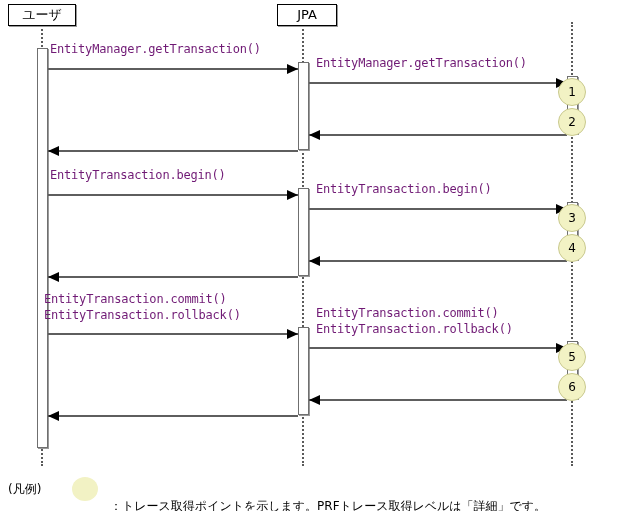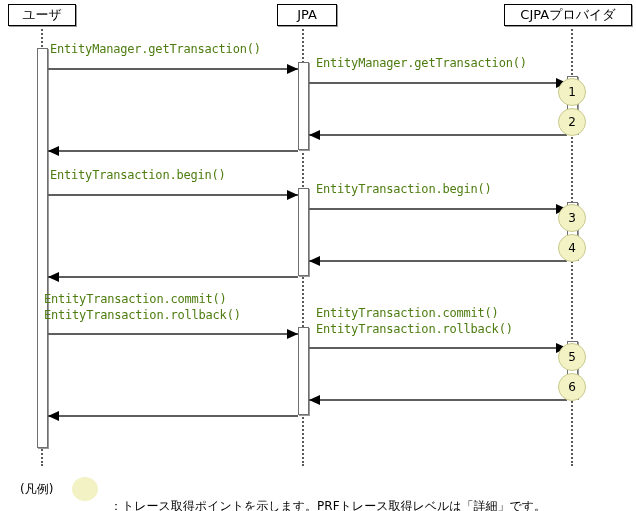--- a/index.html
+++ b/index.html
@@ -61,21 +61,21 @@
     border-bottom: 5px solid transparent;
   }
   .arrow-right { border-left: 11px solid #000000; }
   .arrow-left  { border-right: 11px solid #000000; }
   .msg-label {
     position: absolute;
     font-family: "DejaVu Sans Mono", monospace;
     font-size: 12px;
     line-height: 16px;
     white-space: pre;
-    color: #4d7c0f;
+    color: #701a75;
     letter-spacing: -0.2px;
   }
   .trace-point {
     position: absolute;
     width: 28px;
     height: 28px;
     border-radius: 50%;
     background: #f2f2c4;
     border: 1px solid #c9c98e;
     box-sizing: border-box;
@@ -87,21 +87,21 @@
   }
   .legend {
     position: absolute;
     left: 0;
     top: 474px;
     width: 636px;
     height: 32px;
   }
   .legend-label {
     position: absolute;
-    left: 20px;
+    left: 8px;
     top: 7px;
     font-size: 12px;
     font-family: "DejaVu Sans", sans-serif;
     white-space: nowrap;
   }
   .legend-dot {
     position: absolute;
     left: 72px;
     top: 3px;
     width: 26px;
@@ -120,21 +120,20 @@
 </style>
 </head>
 <body>
 
 <div id="diagram">
     <div class="lifeline-line" style="left: 41px; top: 22px; height: 444px;"></div>
     <div class="lifeline-header" style="left: 8px; top: 4px; width: 68px;">ユーザ</div>
     <div class="lifeline-line" style="left: 302px; top: 22px; height: 444px;"></div>
     <div class="lifeline-header" style="left: 277px; top: 4px; width: 60px;">JPA</div>
     <div class="lifeline-line" style="left: 571px; top: 22px; height: 444px;"></div>
-    <div class="lifeline-header" style="left: 504px; top: 4px; width: 128px;">CJPAプロバイダ</div>
     <div class="activation" style="left: 36.5px; top: 48px; height: 400px;"></div>
     <div class="activation" style="left: 297.5px; top: 62px; height: 88px;"></div>
     <div class="activation" style="left: 297.5px; top: 188px; height: 88px;"></div>
     <div class="activation" style="left: 297.5px; top: 327px; height: 88px;"></div>
     <div class="activation" style="left: 566.5px; top: 76px; height: 58px;"></div>
     <div class="activation" style="left: 566.5px; top: 202px; height: 58px;"></div>
     <div class="activation" style="left: 566.5px; top: 341px; height: 58px;"></div>
     <div class="msg-line" style="left: 47.5px; top: 68px; width: 250px;"></div>
     <div class="arrow-right" style="left: 286.5px; top: 64px;"></div>
     <div class="msg-label" style="left: 50px; top: 41px;">EntityManager.getTransaction()</div>

